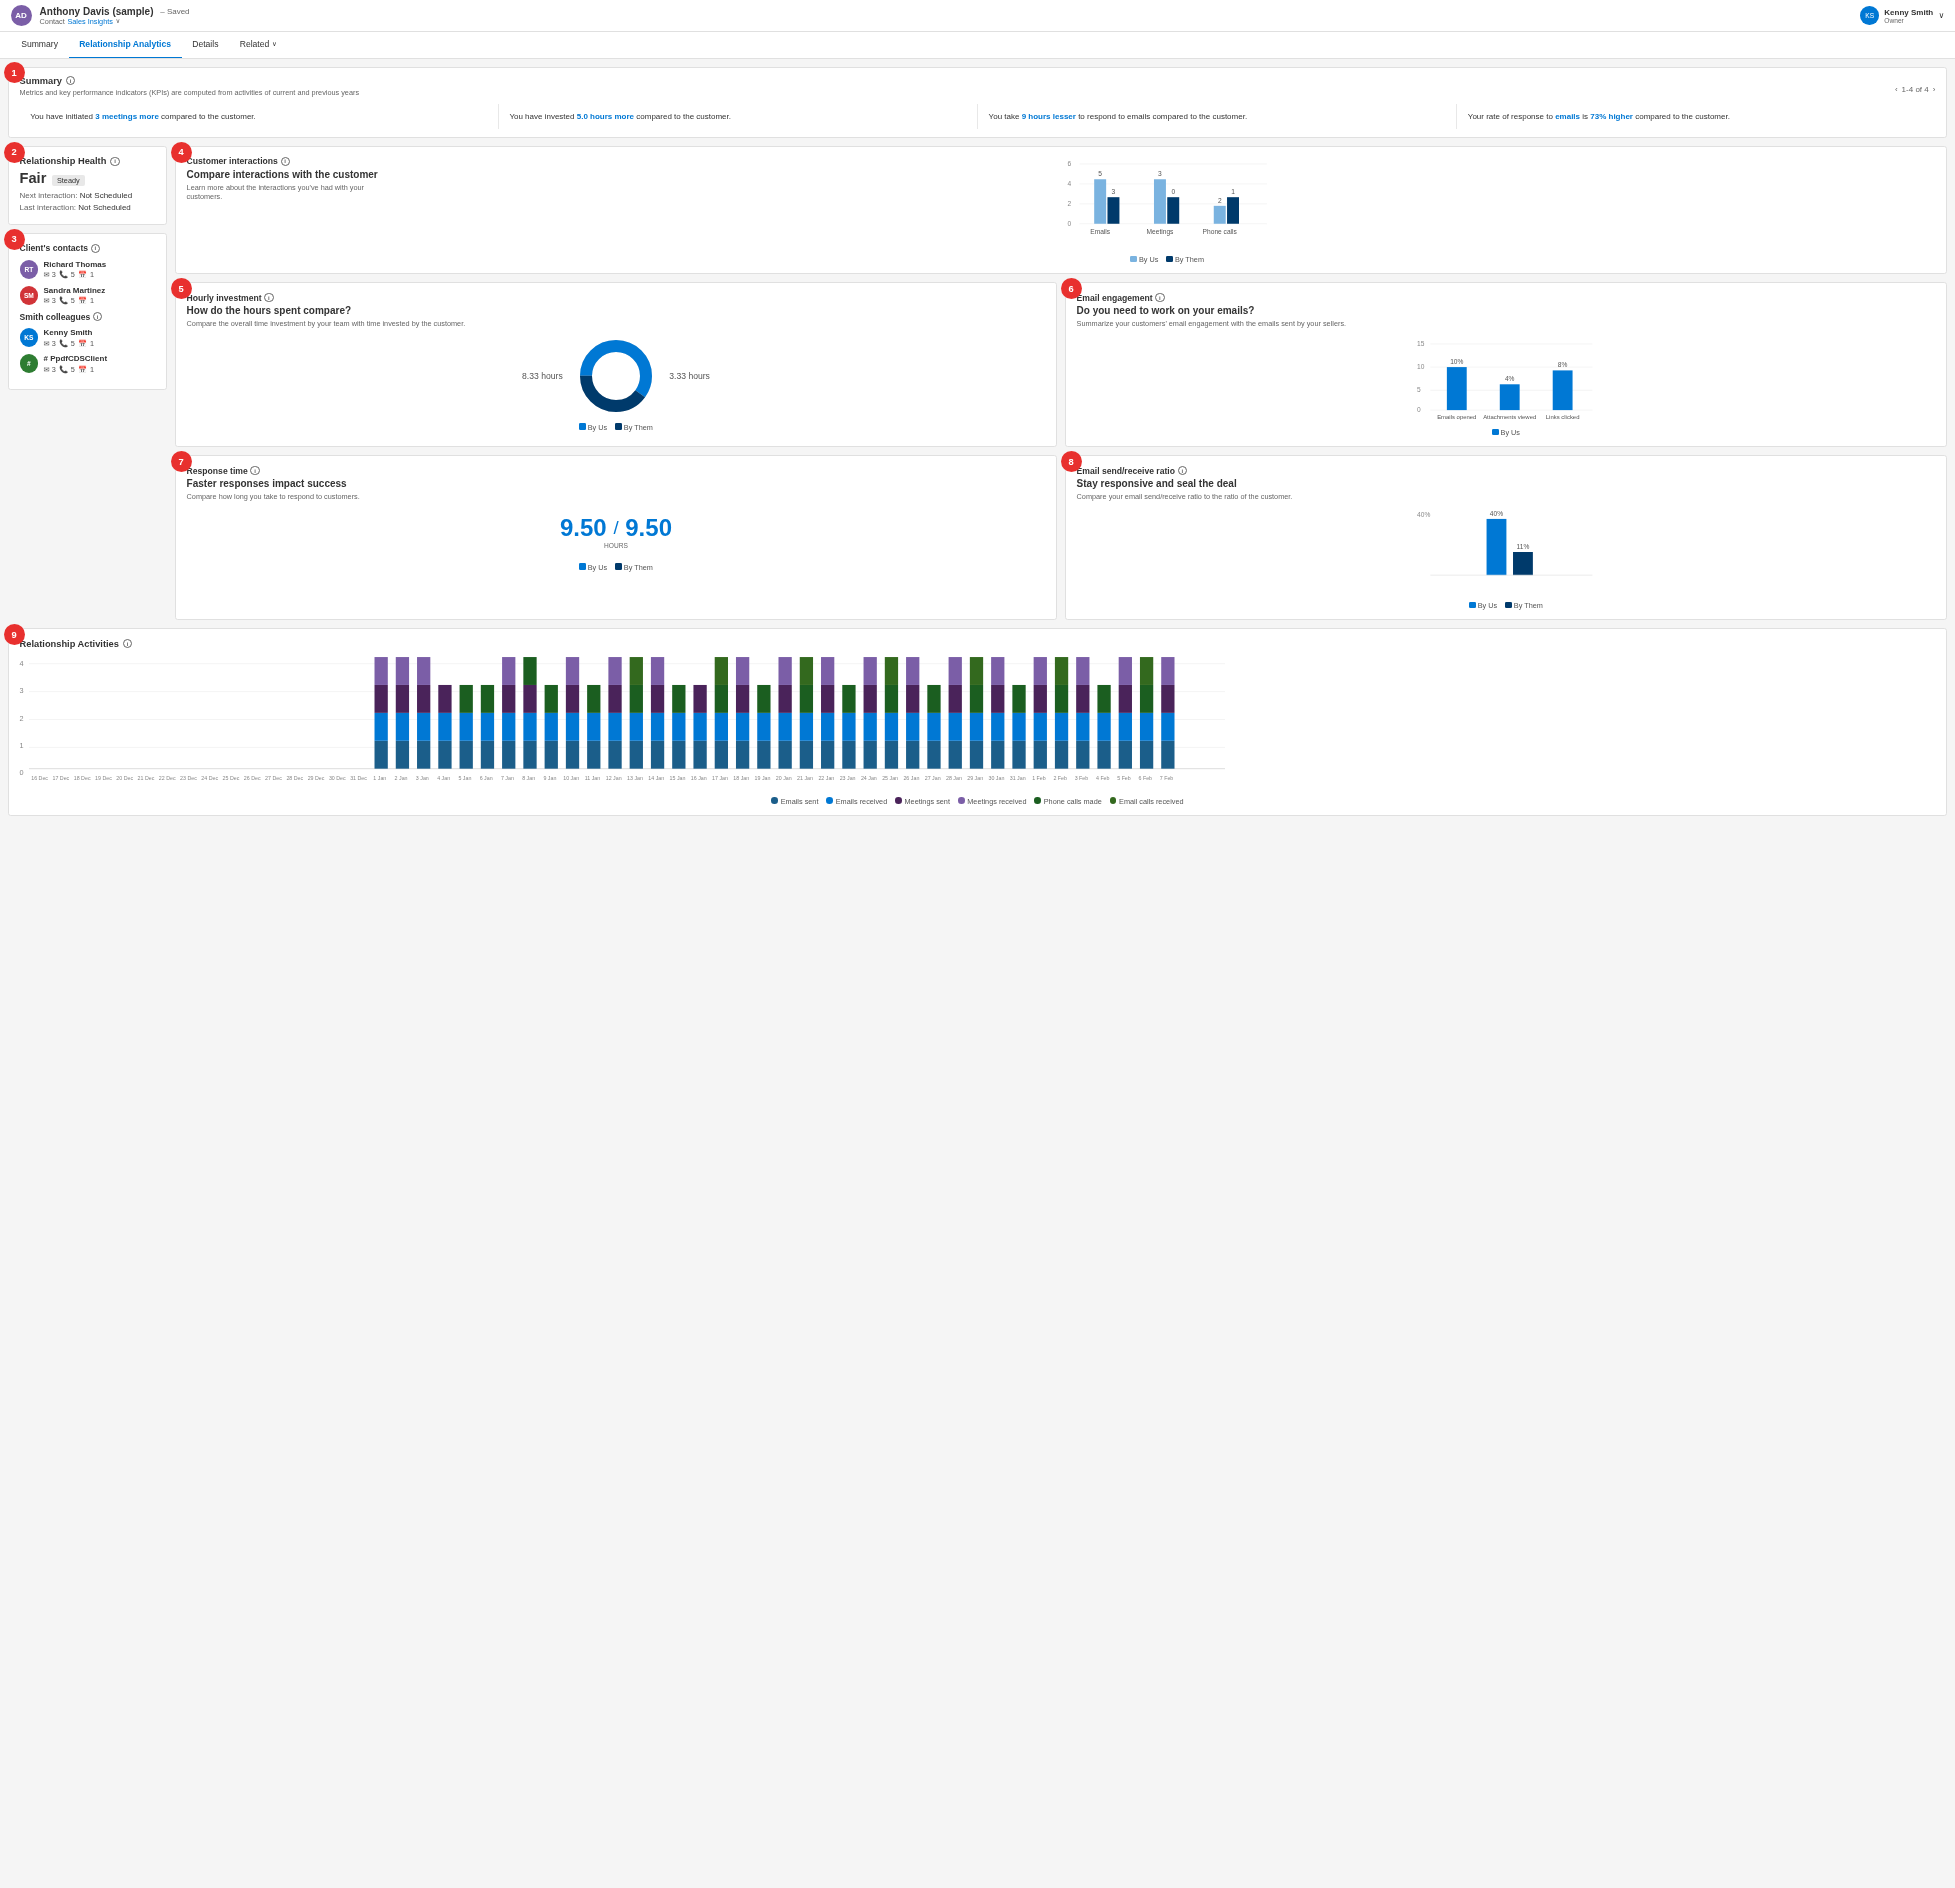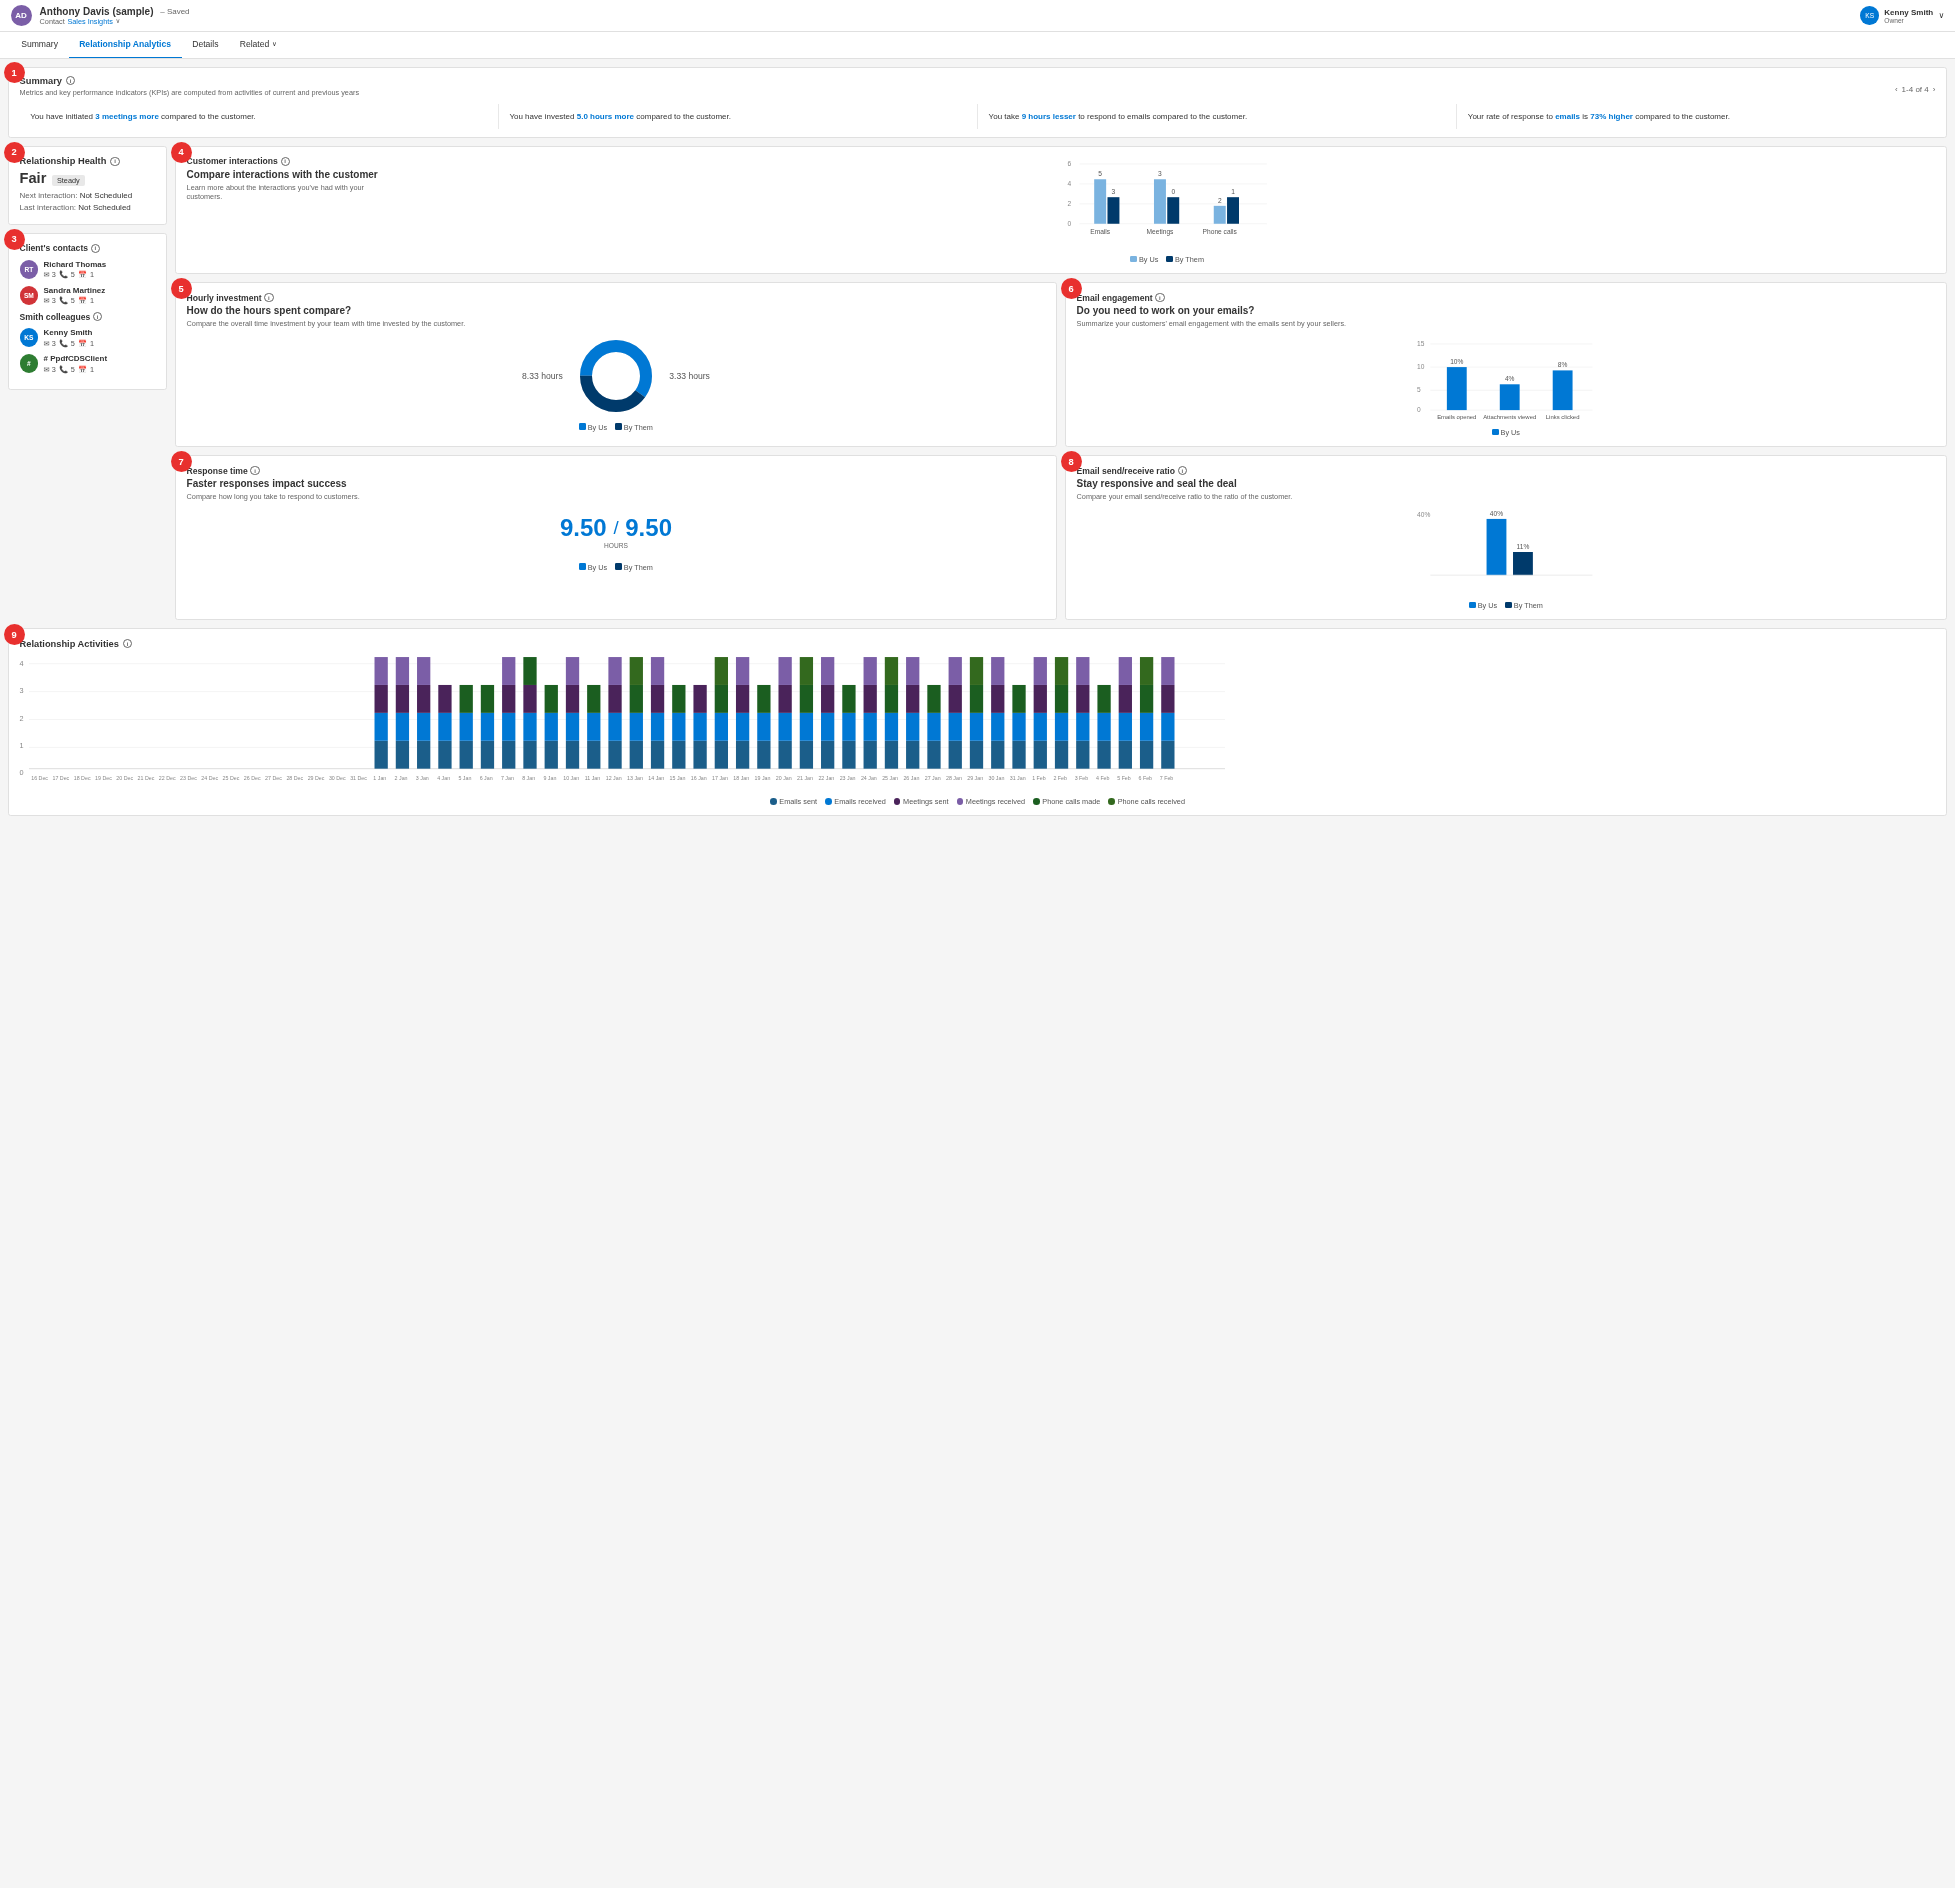--- a/index.html
+++ b/index.html
@@ -128,21 +128,21 @@
 
     
     .step-circle {
       width: 21px; height: 21px; border-radius: 50%; background: #e8302e;
       color: #fff; font-size: 9.3px; font-weight: 700;
       display: flex; align-items: center; justify-content: center;
       position: absolute;
     }
 
     .bottom-legend { display: flex; flex-wrap: wrap; gap: 8px; justify-content: center; font-size: 7.3px; color: #555; margin-top: 5.3px; }
-    .legend-item { display: flex; align-items: center; gap: 2.7px; }
+    .legend-item { display: flex; gap: 2.7px; }
     .legend-circle { width: 6.6px; height: 6.6px; border-radius: 50%; }
   </style>
 </head>
 <body>
 
 <div class="top-bar">
   <div class="top-bar-left">
     <div class="avatar-circle">AD</div>
     <div>
       <div style="display:flex;align-items:center;gap:4px;">
@@ -762,19 +762,19 @@
       <div class="legend-item">
         <span class="legend-circle" style="background:#7B5EA7;"></span>
         <span>Meetings received</span>
       </div>
       <div class="legend-item">
         <span class="legend-circle" style="background:#1B5E20;"></span>
         <span>Phone calls made</span>
       </div>
       <div class="legend-item">
         <span class="legend-circle" style="background:#33691E;"></span>
-        <span>Phone calls received</span>
+        <span>Email calls received</span>
       </div>
     </div>
   </div>
 
 </div>
 
 
 </body></html>

